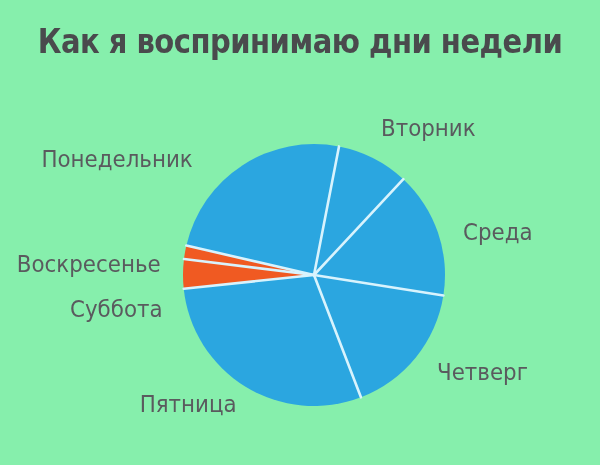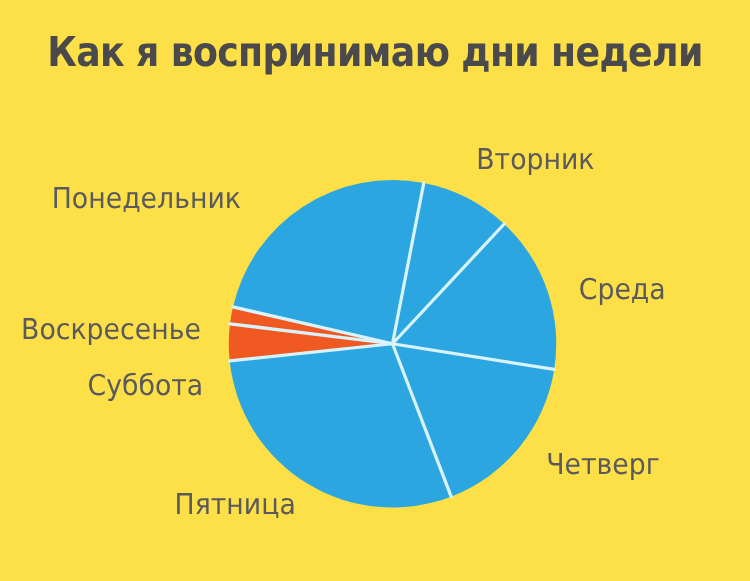--- a/index.html
+++ b/index.html
@@ -13,21 +13,21 @@
     font-family: "Liberation Sans", sans-serif;
     overflow: hidden;
     position: relative;
   }
 
   #canvas {
     position: absolute;
     inset: 0;
     width: 600px;
     height: 465px;
-    background: #fde047;
+    background: #86efac;
   }
 
   
   #chart-title {
     position: absolute;
     left: 0;
     top: 22px;
     width: 600px;
     text-align: center;
     font-family: "DejaVu Sans", sans-serif;

